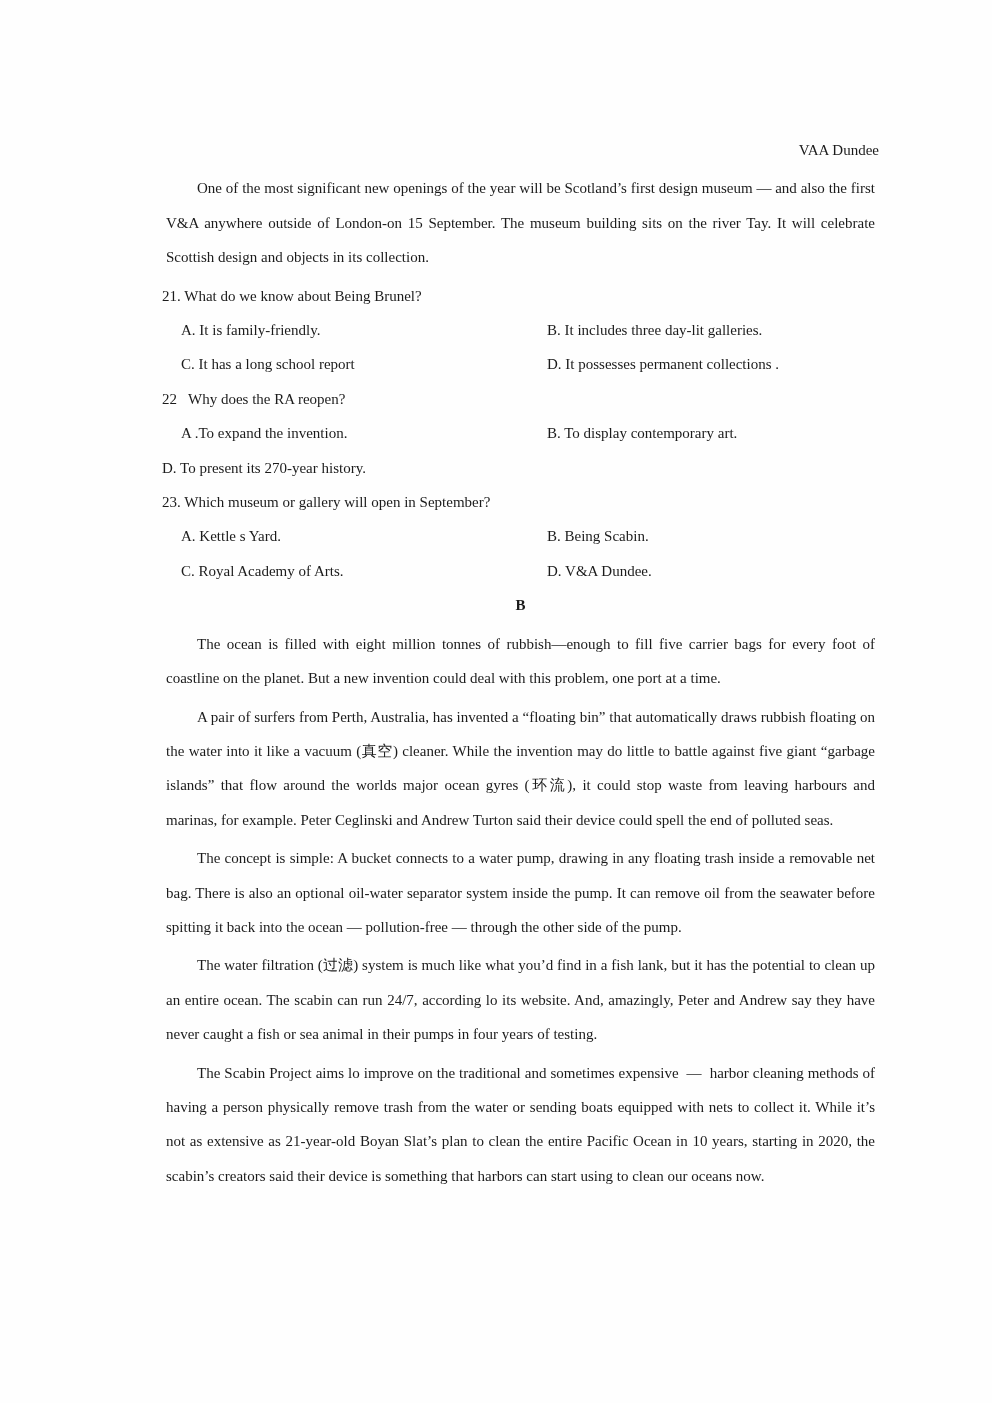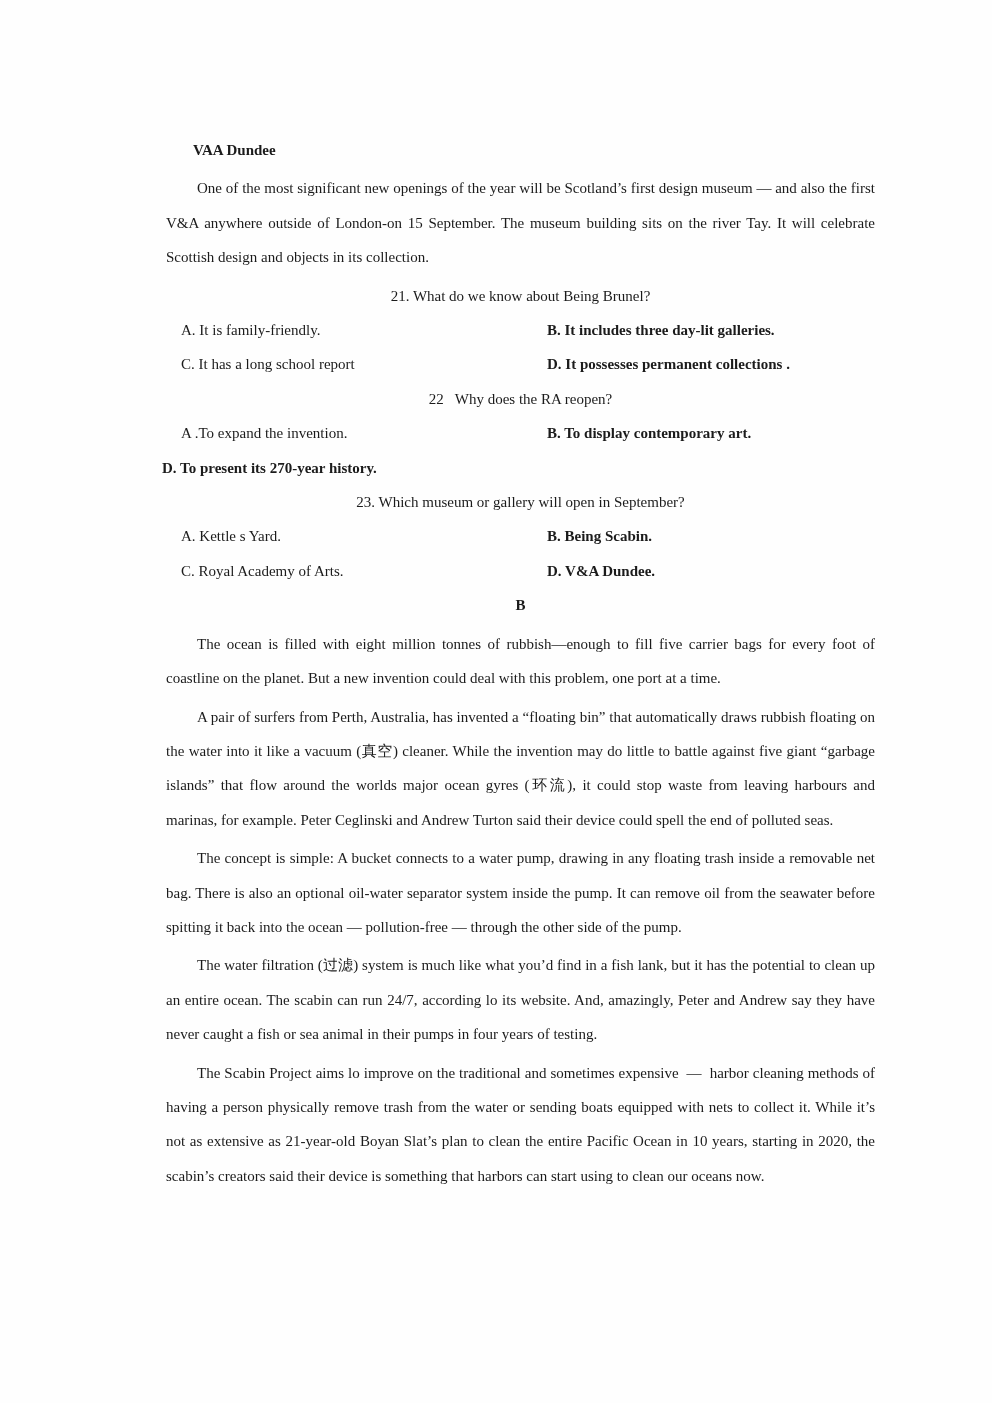--- a/index.html
+++ b/index.html
@@ -17,42 +17,42 @@
   }
   .content {
     position: absolute;
     left: 162px;
     top: 133px;
     width: 717px;
     font-size: 15px;
     line-height: 34.4px;
   }
   .passage-title {
-    font-weight: bold;
+    font-weight: normal;
     text-indent: 31px;
+    text-align: right;
   }
   .para {
     margin: 4px;
     text-align: justify;
     text-indent: 31px;
   }
   .qtext {
-    text-align: center;
+    text-align: left;
   }
   .optrow {
     display: flex;
   }
   .opt-left {
     flex: none;
     width: 366px;
     margin-left: 19px;
   }
   .opt-right {
     flex: 1;
-    font-weight: bold;
   }
   .section-heading {
     text-align: center;
     font-weight: bold;
   }
 </style>
 </head>
 <body>
 
 <div class="content">

